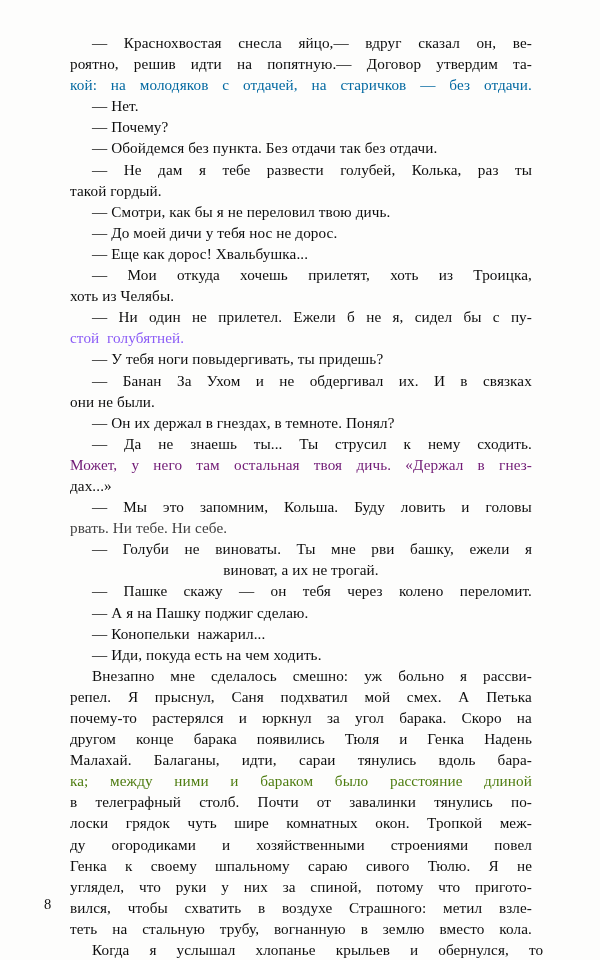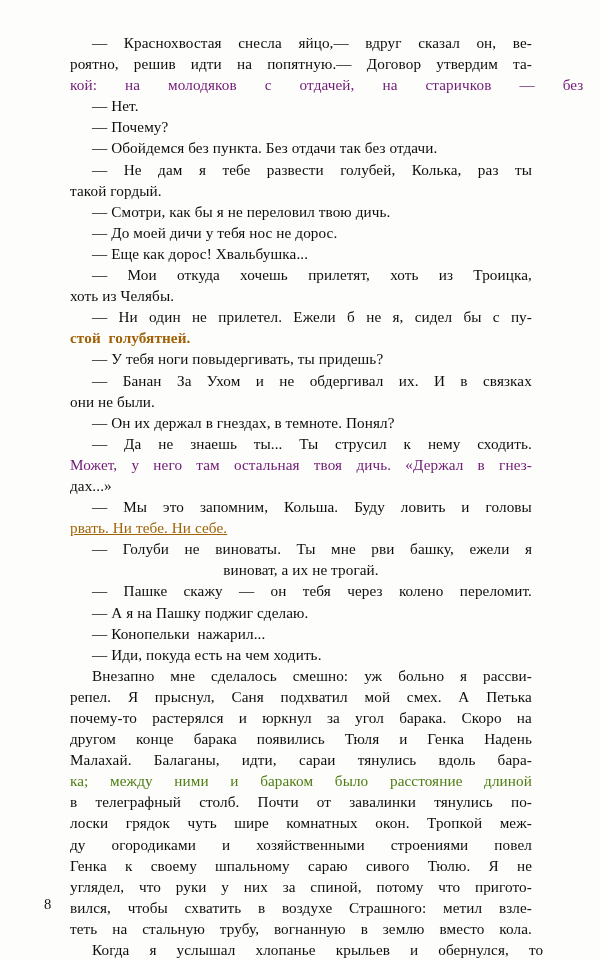--- a/index.html
+++ b/index.html
@@ -97,21 +97,21 @@
       <div class="ln j" style="color: rgb(13, 13, 13);">
         <span>роятно,</span>
         <span>решив</span>
         <span>идти</span>
         <span>на</span>
         <span>попятную.—</span>
         <span>Договор</span>
         <span>утвердим</span>
         <span>та-</span>
       </div>
-      <div class="ln j" style="color: #701a75; gap: 28px;">
+      <div class="ln j" style="color: #0369a1;">
         <span>кой:</span>
         <span>на</span>
         <span>молодяков</span>
         <span>с</span>
         <span>отдачей,</span>
         <span>на</span>
         <span>старичков</span>
         <span>—</span>
         <span>без</span>
         <span>отдачи.</span>
@@ -154,21 +154,21 @@
         <span>прилетел.</span>
         <span>Ежели</span>
         <span>б</span>
         <span>не</span>
         <span>я,</span>
         <span>сидел</span>
         <span>бы</span>
         <span>с</span>
         <span>пу-</span>
       </div>
-      <div class="ln f" style="color: #a16207; font-weight: bold;">стой  голубятней.</div>
+      <div class="ln f" style="color: #8b5cf6;">стой  голубятней.</div>
       <div class="ln f ind" style="color: rgb(13, 13, 13);">— У тебя ноги повыдергивать, ты придешь?</div>
       <div class="ln j ind" style="color: rgb(13, 13, 13);">
         <span>—</span>
         <span>Банан</span>
         <span>За</span>
         <span>Ухом</span>
         <span>и</span>
         <span>не</span>
         <span>обдергивал</span>
         <span>их.</span>
@@ -207,21 +207,21 @@
         <span>—</span>
         <span>Мы</span>
         <span>это</span>
         <span>запомним,</span>
         <span>Кольша.</span>
         <span>Буду</span>
         <span>ловить</span>
         <span>и</span>
         <span>головы</span>
       </div>
-      <div class="ln f" style="color: #a16207; text-decoration: underline;">рвать. Ни тебе. Ни себе.</div>
+      <div class="ln f" style="color: #404040;">рвать. Ни тебе. Ни себе.</div>
       <div class="ln j ind" style="color: rgb(13, 13, 13);">
         <span>—</span>
         <span>Голуби</span>
         <span>не</span>
         <span>виноваты.</span>
         <span>Ты</span>
         <span>мне</span>
         <span>рви</span>
         <span>башку,</span>
         <span>ежели</span>

